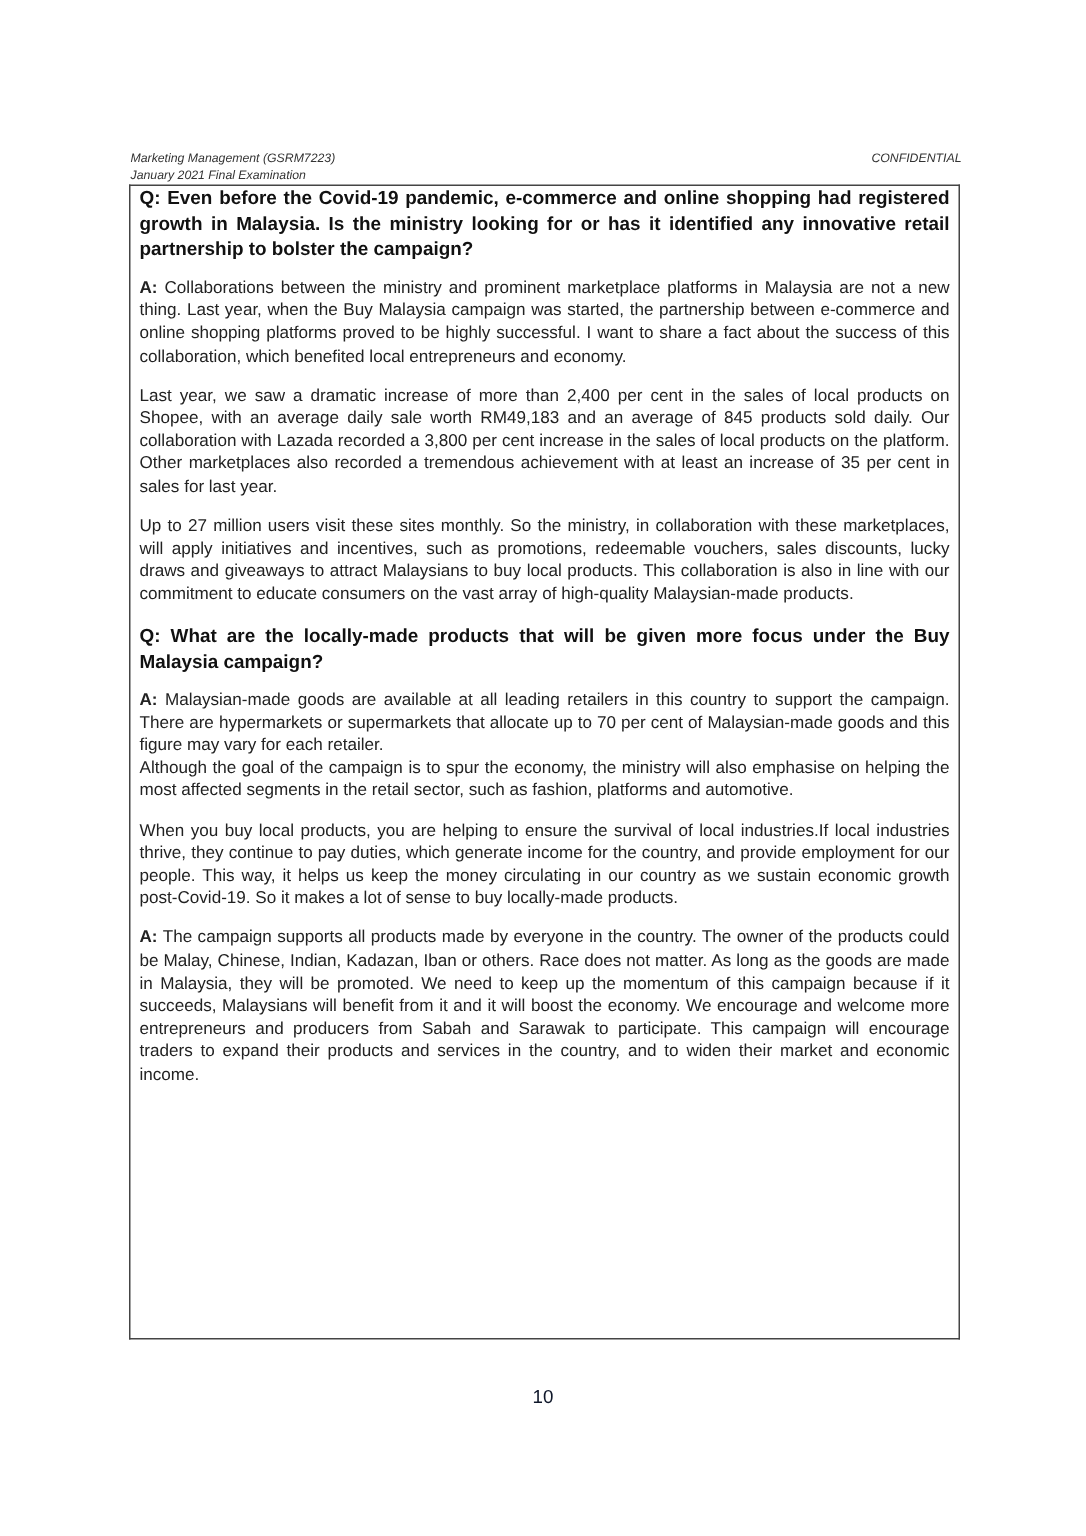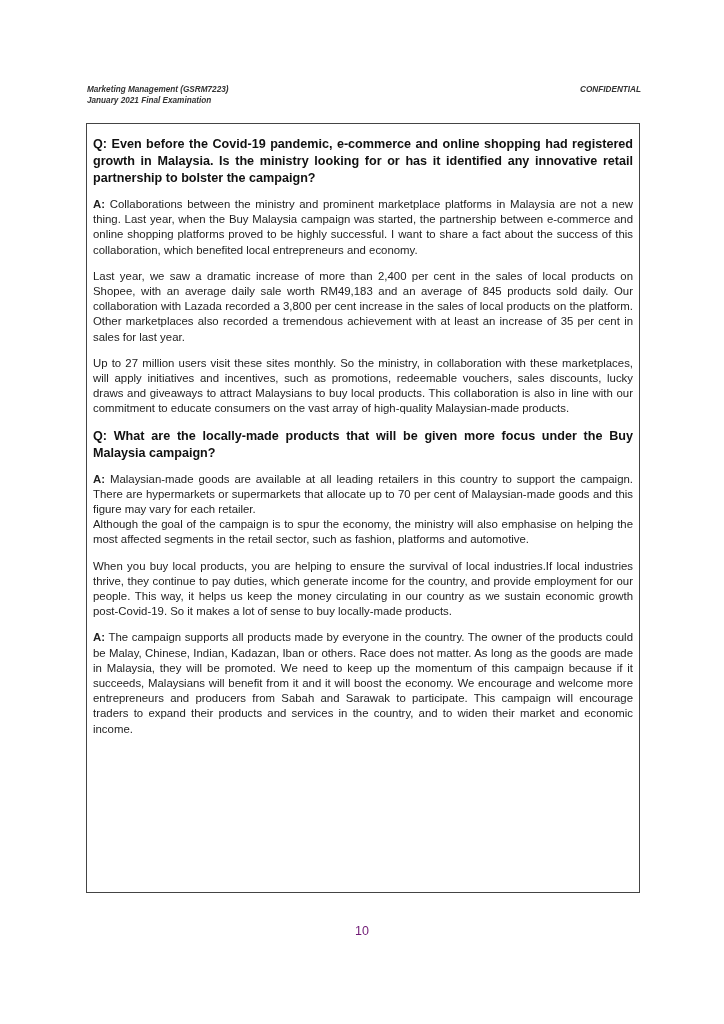--- a/index.html
+++ b/index.html
@@ -1,33 +1,33 @@
 <!DOCTYPE html>
 <html><head>
   <meta charset="utf-8">
   <style>
     html, body { margin: 0; padding: 0; background: #ffffff; }
     body { width: 724px; height: 1024px; position: relative; overflow: hidden; font-family: "Liberation Sans", sans-serif; color: #1a1a1a; }
-    .hdr { position: absolute; top: 84px; font-size: 8.2px; font-style: italic; color: #333; line-height: 11px; font-weight: bold; }
+    .hdr { position: absolute; top: 100px; font-size: 8.2px; font-style: italic; color: #333; line-height: 11px; }
     .hdr-left { left: 87px; }
     .hdr-right { right: 83px; }
     .qa-box {
       position: absolute; left: 86px; top: 123px; width: 554px; height: 770px;
       border: 1px solid #444; box-sizing: border-box;
-      padding: 12px 6px 0 6px;
+      padding: 0 6px 0 6px;
       border-bottom: none;
     }
     .qa-box::after {
       content: ""; position: absolute; left: -1px; bottom: 0; width: 554px; border-bottom: 1px solid #444;
     }
     .q { font-weight: bold; font-size: 12.6px; line-height: 17px; text-align: justify; margin: 0 0 10px 0; color: #111; }
     .p { font-size: 11.4px; line-height: 15.2px; text-align: justify; margin: 0 0 11px 0; color: #222; }
     .p.tight { margin-bottom: 0; }
     .lbl { font-weight: bold; }
-    .pagenum { position: absolute; top: 924px; left: 0; width: 724px; text-align: center; font-size: 12.5px; color: #701a75; }
+    .pagenum { position: absolute; top: 924px; left: 0; width: 724px; text-align: center; font-size: 12.5px; color: #0f172a; }
   </style>
 </head>
 <body>
 
 <div class="hdr hdr-left">
   <div>Marketing Management (GSRM7223)</div>
   <div>January 2021 Final Examination</div>
 </div>
 <div class="hdr hdr-right">CONFIDENTIAL</div>
 

